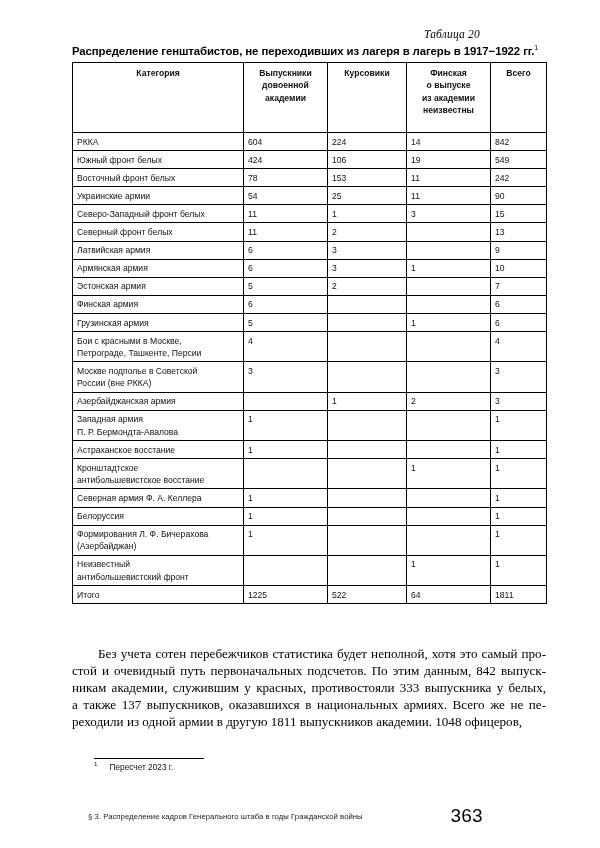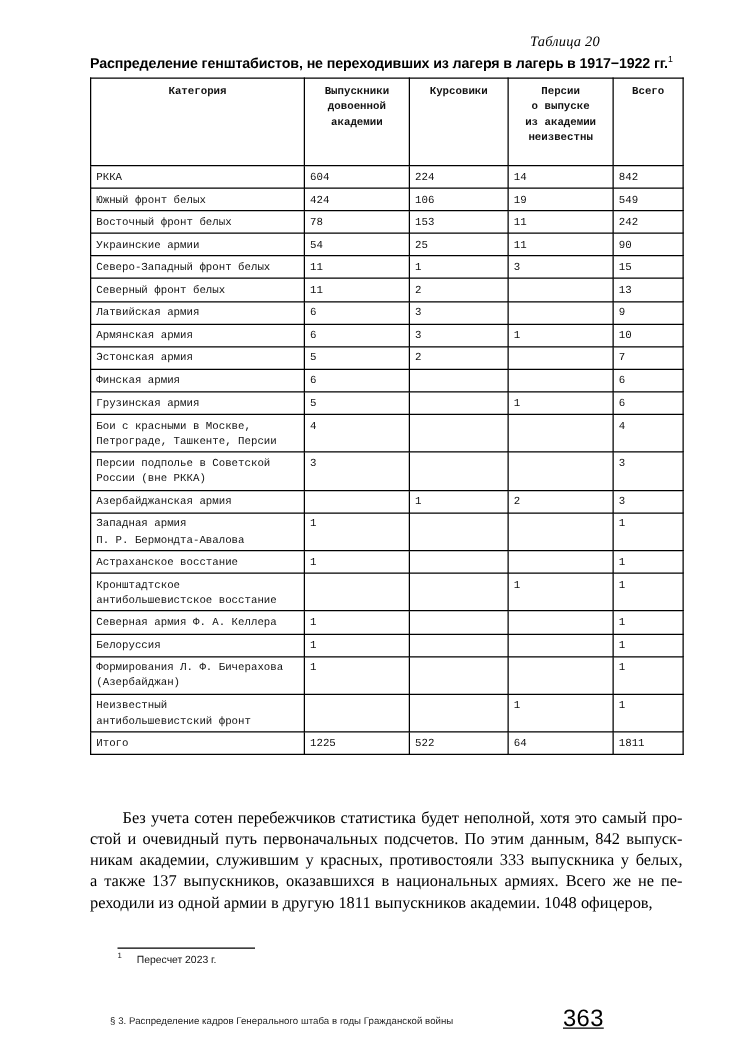--- a/index.html
+++ b/index.html
@@ -56,21 +56,21 @@
   .tbl-wrap {
     position: absolute;
     left: 72px;
     top: 62px;
     width: 474px;
   }
   table.gen {
     border-collapse: collapse;
     width: 474px;
     table-layout: fixed;
-    font-family: Liberation Mono, monospace;
+    font-family: Liberation Sans, sans-serif;
     font-size: 8.6px;
     color: #111;
     padding-left: 40px;
   }
   table.gen td, table.gen th {
     border: 1px solid #000;
     padding: 0;
     vertical-align: top;
   }
   table.gen thead th {
@@ -155,21 +155,20 @@
     letter-spacing: .05px;
   }
   .footer-page {
     position: absolute;
     right: 52px;
     top: 805px;
     font-family: "Liberation Sans", sans-serif;
     font-size: 19px;
     color: #000;
     letter-spacing: .3px;
-    text-decoration: underline;
   }
 </style>
 </head>
 <body>
 
 <div class="page">
 
   <div class="tbl-number">Таблица 20</div>
 
   <div class="tbl-title"><span>Распределение генштабистов, не переходивших из лагеря в лагерь в 1917−1922 гг.</span><sup>1</sup></div>
@@ -190,21 +189,21 @@
           </th>
           <th>
             <div>Выпускники</div>
             <div>довоенной</div>
             <div>академии</div>
           </th>
           <th>
             <div>Курсовики</div>
           </th>
           <th>
-            <div>Персии</div>
+            <div>Финская</div>
             <div>о выпуске</div>
             <div>из академии</div>
             <div>неизвестны</div>
           </th>
           <th>
             <div>Всего</div>
           </th>
         </tr>
       </thead>
       <tbody id="tbody">
@@ -312,21 +311,21 @@
               <div>Бои с красными в Москве,</div>
               <div>Петрограде, Ташкенте, Персии</div>
             </td>
             <td class="num">4</td>
             <td class="num"></td>
             <td class="num"></td>
             <td class="num">4</td>
           </tr>
           <tr>
             <td class="cat">
-              <div>Персии подполье в Советской</div>
+              <div>Москве подполье в Советской</div>
               <div>России (вне РККА)</div>
             </td>
             <td class="num">3</td>
             <td class="num"></td>
             <td class="num"></td>
             <td class="num">3</td>
           </tr>
           <tr>
             <td class="cat">
               <div>Азербайджанская армия</div>

